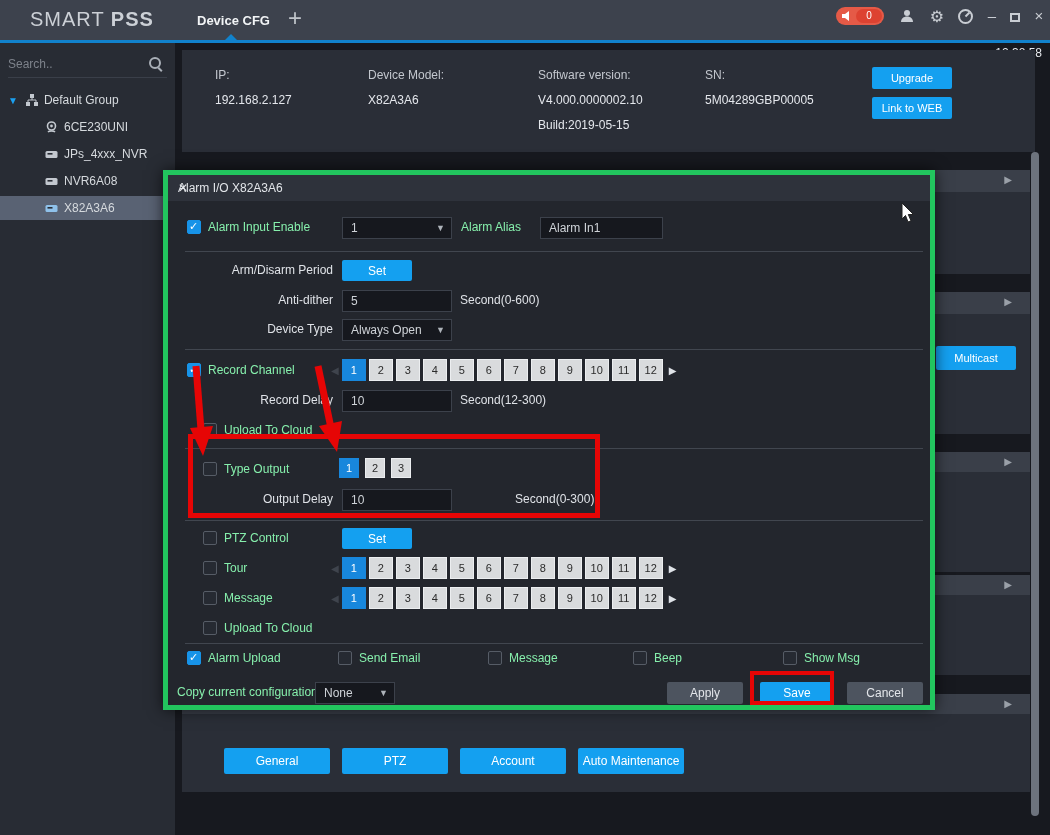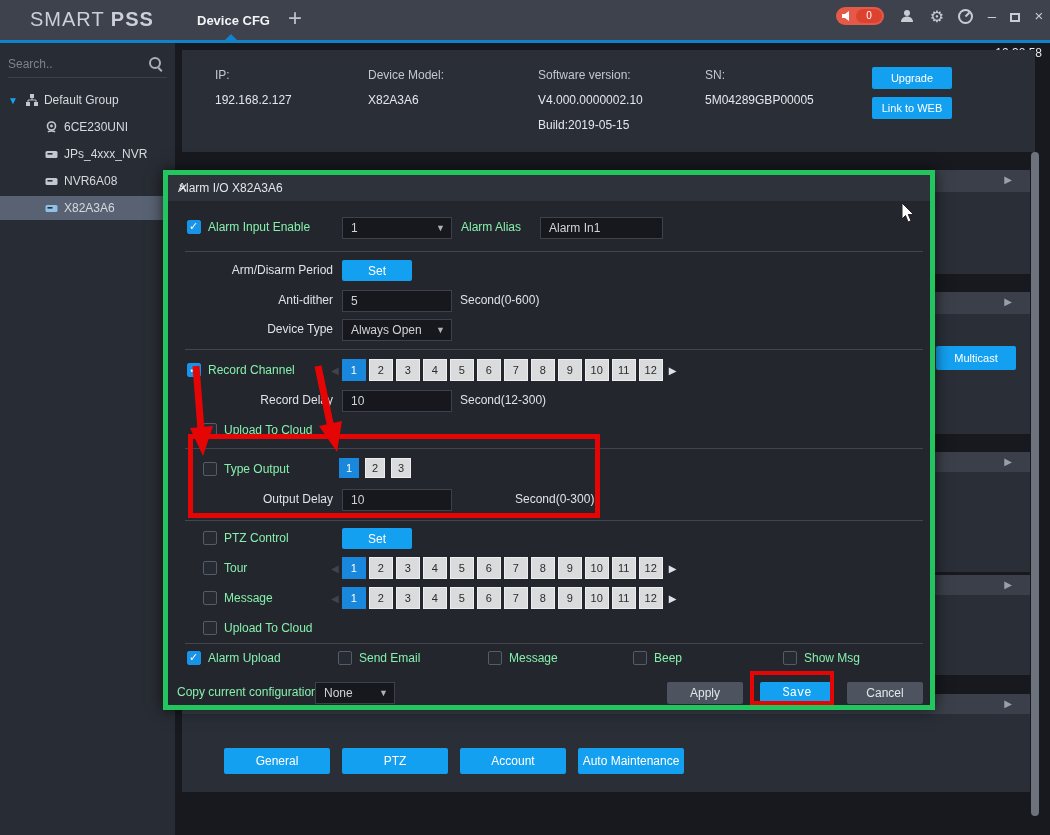--- a/index.html
+++ b/index.html
@@ -384,21 +384,21 @@
       <span class="lbl" style="left:636px;">Show Msg</span>
     </div>
 
     <div class="row" style="top:507px;">
       <span class="lbl" style="left:9px;">Copy current configuration to</span>
       <div class="dd" style="left:147px; width:80px;">
         <span class="dd-val">None</span>
         <span class="dd-arrow">▼</span>
       </div>
       <button class="gray-btn" style="position:absolute; left:499px; width:76px; height:22px;">Apply</button>
-      <button class="blue-btn" style="position:absolute; left:592px; width:74px; height:22px; font-size:12px;font-family:Liberation Mono, monospace;">Save</button>
+      <button class="blue-btn" style="position:absolute; left:592px; width:74px; height:22px; font-size:12px;">Save</button>
       <button class="gray-btn" style="position:absolute; left:679px; width:76px; height:22px;">Cancel</button>
     </div>
   </div>
 
   <div class="red-box" style="left:188px; top:434px; width:412px; height:84px;"></div>
   <div class="red-box" style="left:750px; top:671px; width:84px; height:34px; border-width:4px;"></div>
   <svg class="anno-svg" style="left:0; top:0;" width="1050" height="835">
     <line x1="196" y1="366" x2="201" y2="430" stroke="#e60505" stroke-width="7"></line>
     <polygon points="190,428 213,426 203,456" fill="#e60505"></polygon>
     <line x1="318" y1="366" x2="331" y2="428" stroke="#e60505" stroke-width="7"></line>

